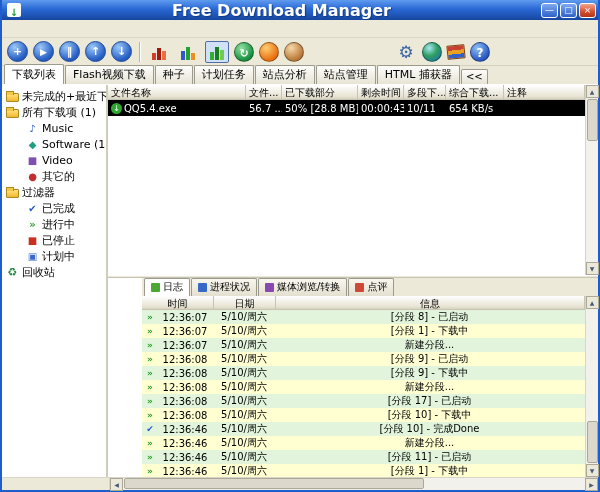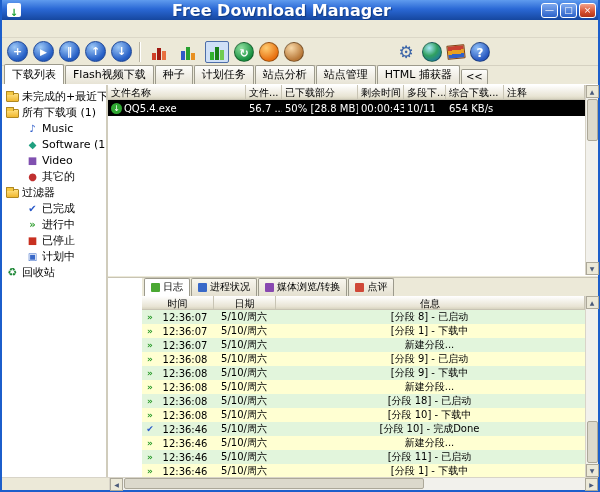--- a/index.html
+++ b/index.html
@@ -349,21 +349,21 @@
               <div class="log-row">
                 <span class="log-ic arrow"></span>
                 <span class="lc time">12:36:08</span>
                 <span class="lc date">5/10/周六</span>
                 <span class="lc info">新建分段...</span>
               </div>
               <div class="log-row">
                 <span class="log-ic arrow"></span>
                 <span class="lc time">12:36:08</span>
                 <span class="lc date">5/10/周六</span>
-                <span class="lc info">[分段 18] - 已启动</span>
+                <span class="lc info">[分段 17] - 已启动</span>
               </div>
               <div class="log-row">
                 <span class="log-ic arrow"></span>
                 <span class="lc time">12:36:08</span>
                 <span class="lc date">5/10/周六</span>
                 <span class="lc info">[分段 10] - 下载中</span>
               </div>
               <div class="log-row">
                 <span class="log-ic check"></span>
                 <span class="lc time">12:36:46</span>

